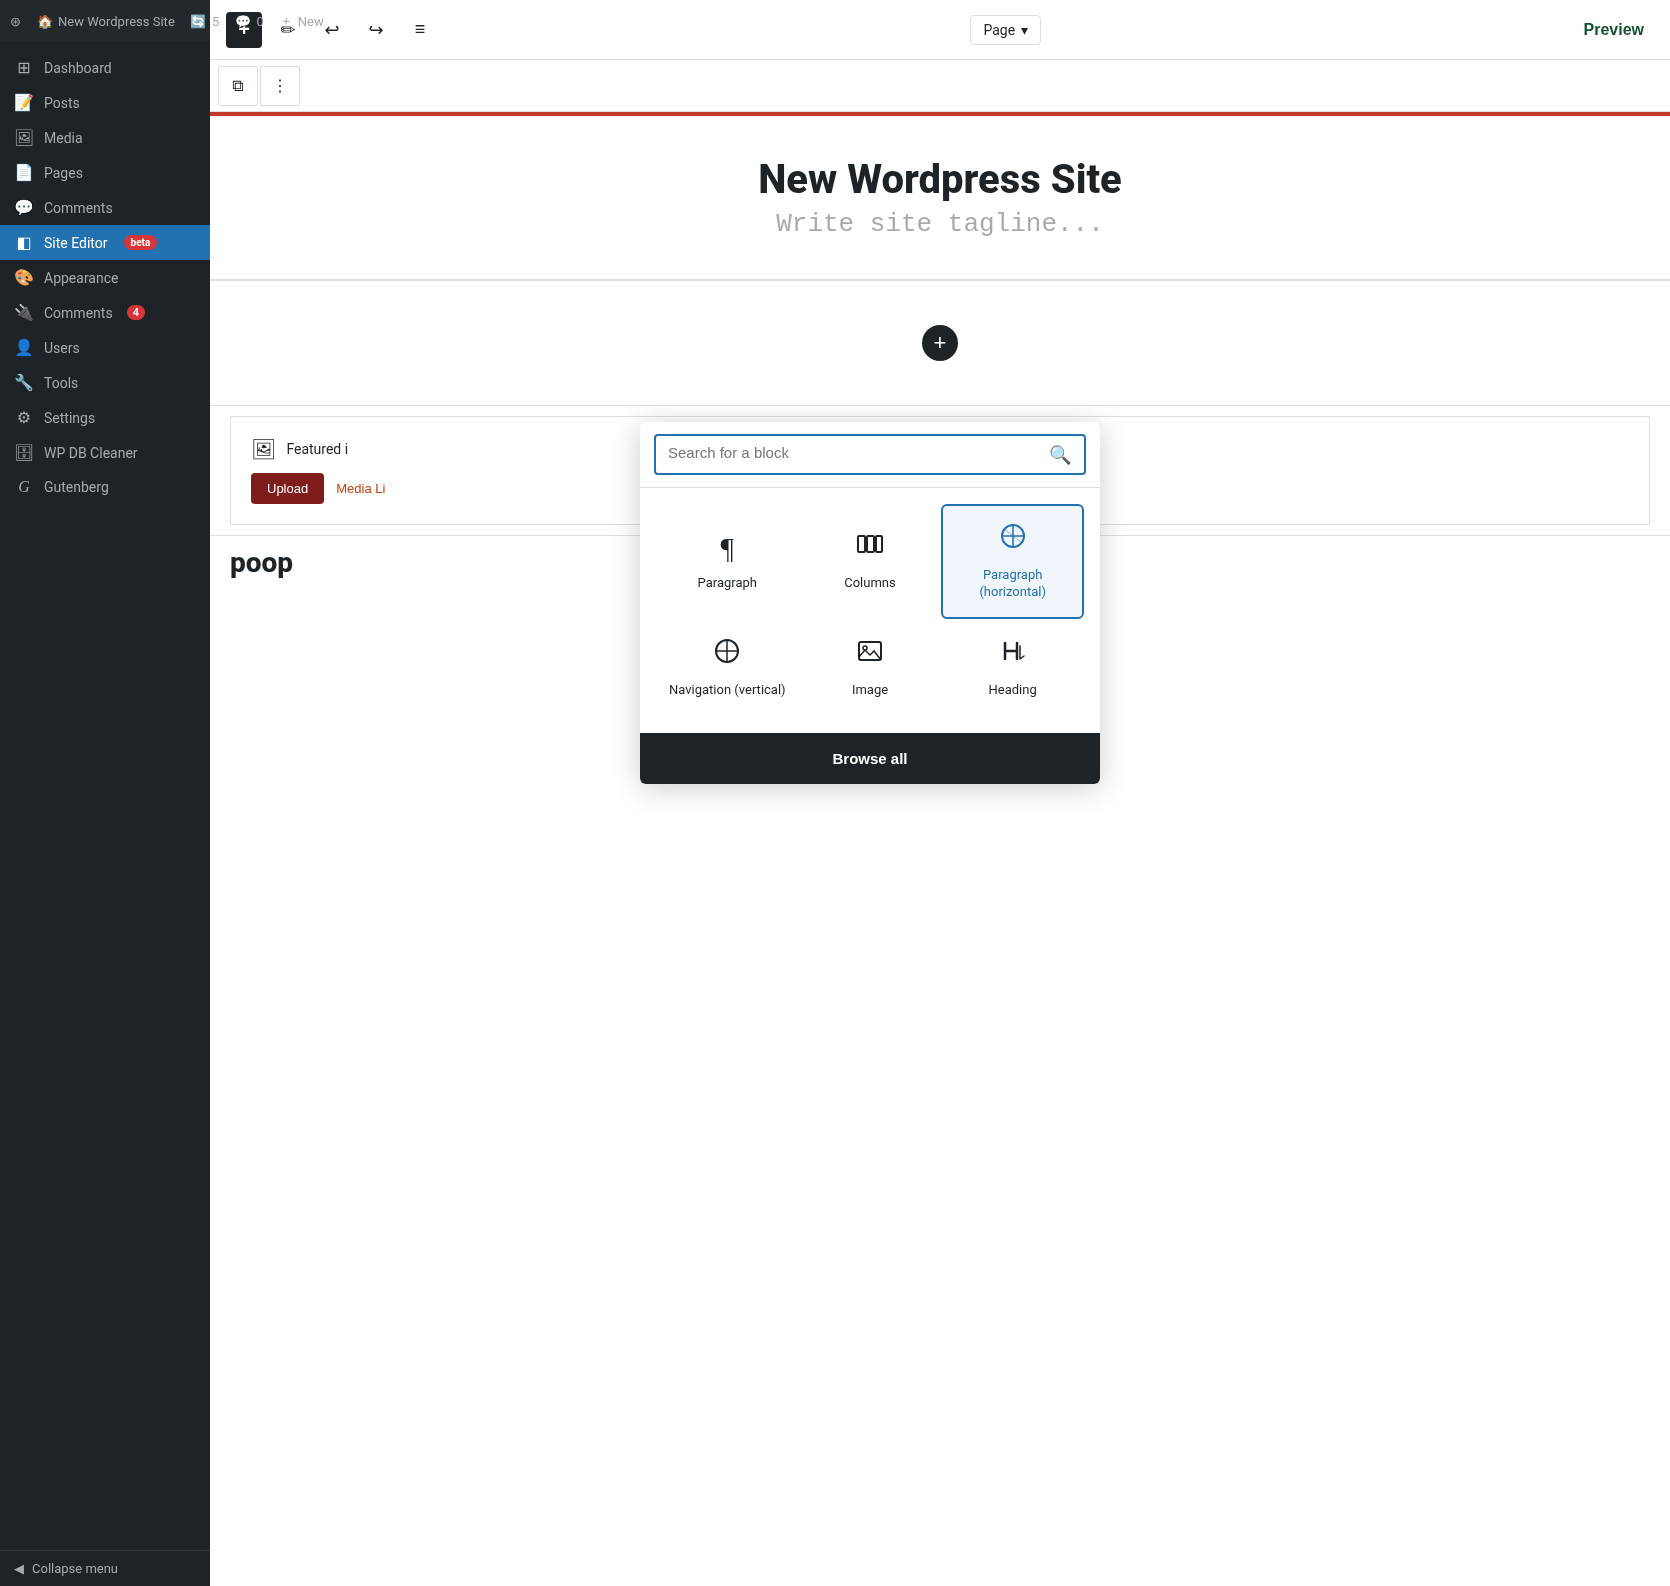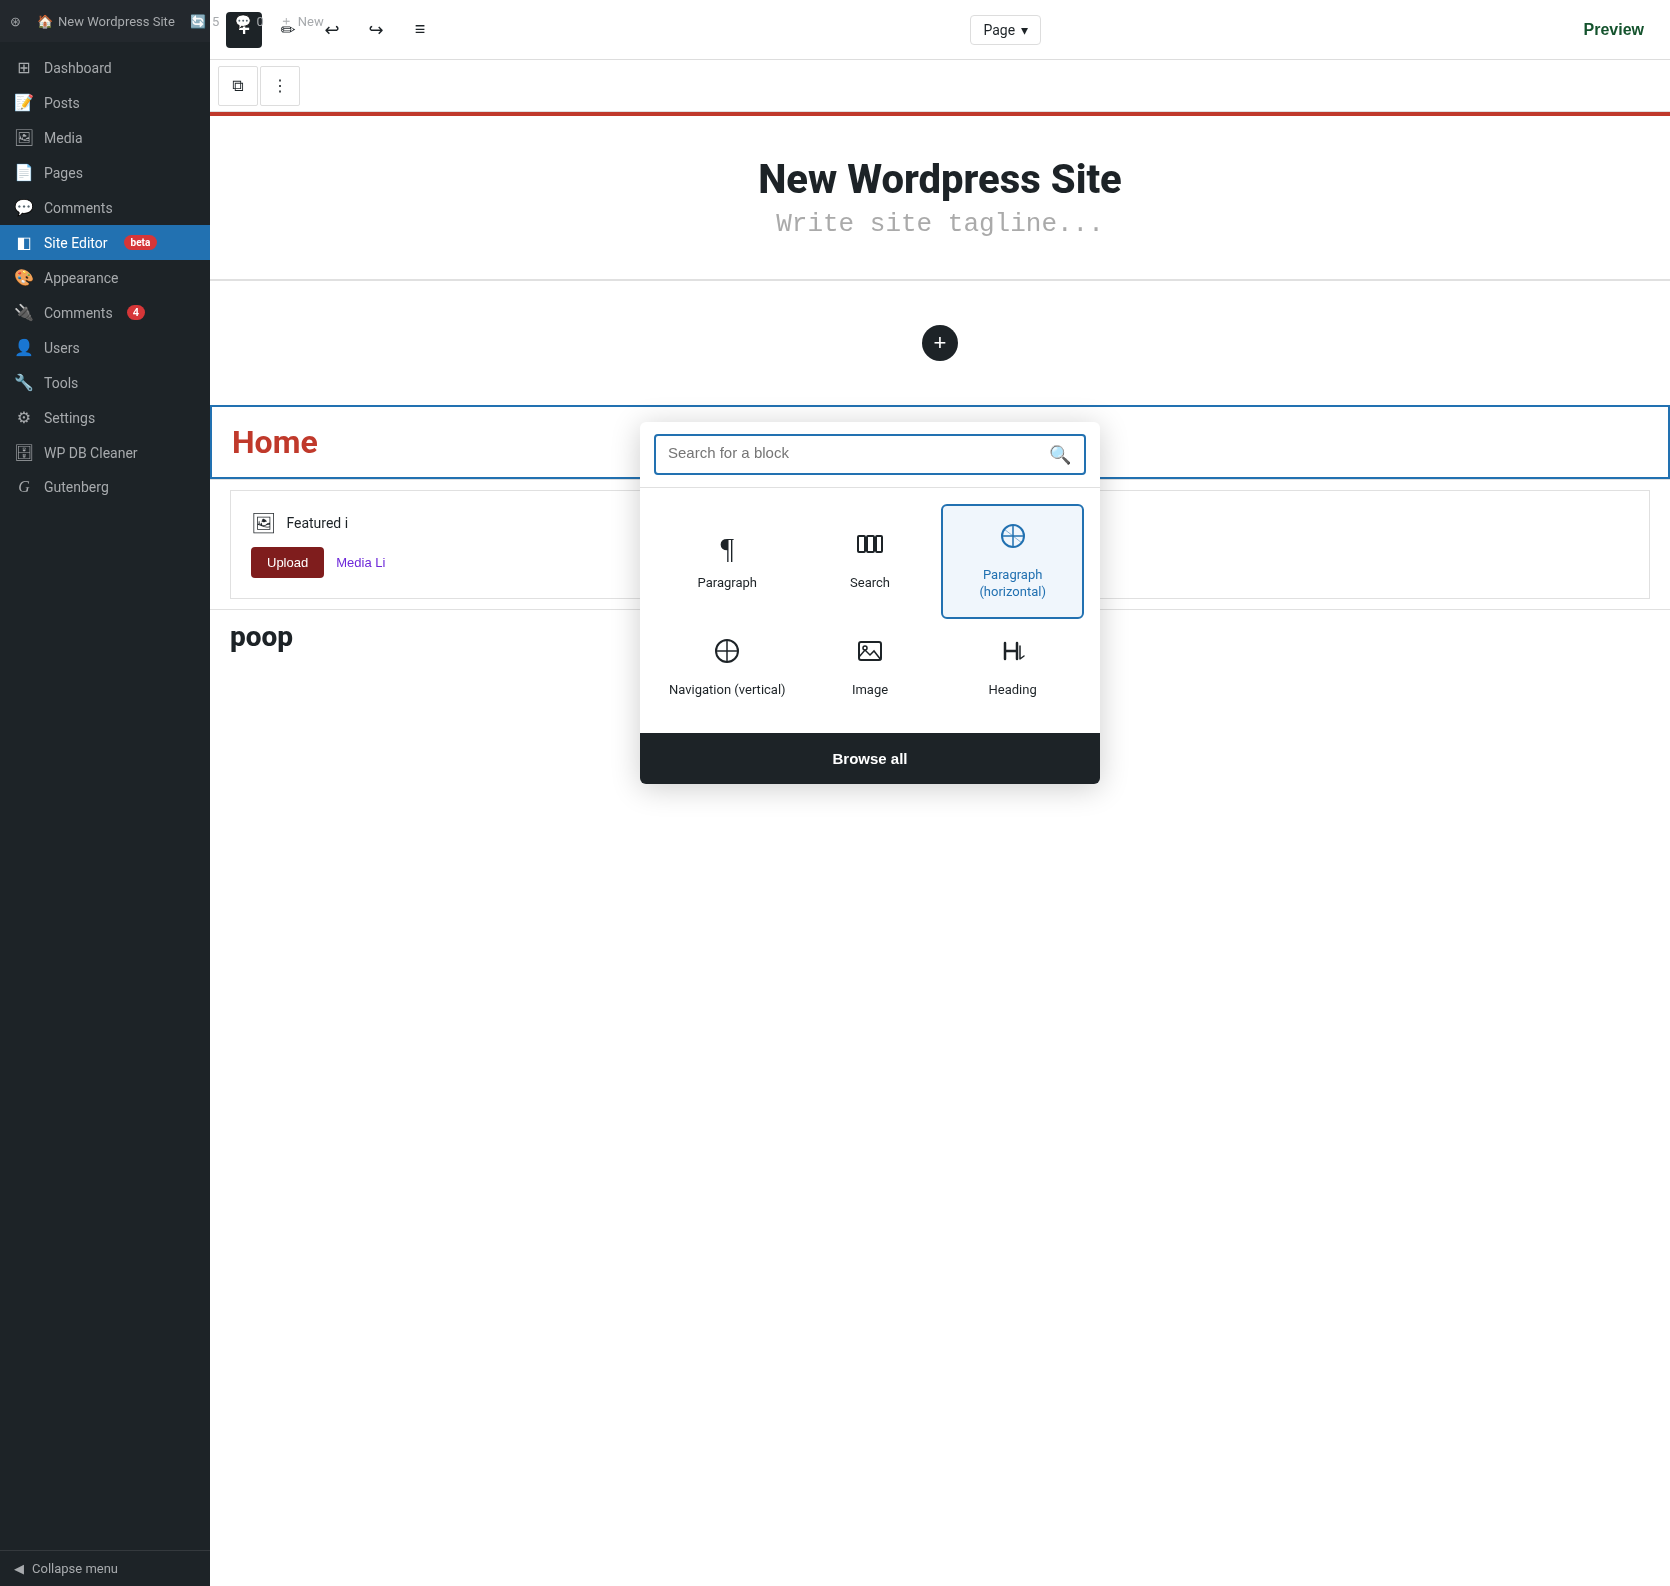--- a/index.html
+++ b/index.html
@@ -303,21 +303,21 @@
       color: #fff;
       border: none;
       padding: 8px 16px;
       border-radius: 4px;
       font-size: 13px;
       cursor: pointer;
     }
     .media-lib-btn {
       background: transparent;
       border: none;
-      color: #6d28d9;
+      color: #c2410c;
       font-size: 13px;
       cursor: pointer;
       text-align: right;
     }
 
     
     .poop-text {
       font-size: 28px;
       font-weight: 800;
       color: #1d2327;
@@ -482,23 +482,20 @@
     <div style="height:1px; background:#e0e0e0;"></div>
 
     <div style="padding: 30px 0;">
       <div class="block-between">
         <button class="add-block-btn">
           <span>+</span>
         </button>
       </div>
     </div>
 
-    <div style="border: 2px solid #2271b1; margin: 0 0 0 0; padding: 6px 0; position: relative;">
-      <div class="home-heading">Home</div>
-    </div>
 
     <div style="height:1px; background:#e0e0e0;"></div>
 
     <div class="featured-block">
       <div class="featured-block-header">
         <span class="icon">🖼</span>
         <span>Featured i</span>
       </div>
       <div class="featured-block-actions">
         <button class="upload-btn">Upload</button>
@@ -526,21 +523,21 @@
         </div>
 
         <div class="inserter-block">
           <span class="block-icon">
             <svg width="28" height="28" viewBox="0 0 28 28" fill="none" xmlns="http://www.w3.org/2000/svg">
               <rect x="2" y="6" width="7" height="16" rx="1" stroke="#1d2327" stroke-width="2" fill="none"></rect>
               <rect x="11" y="6" width="7" height="16" rx="1" stroke="#1d2327" stroke-width="2" fill="none"></rect>
               <rect x="20" y="6" width="6" height="16" rx="1" stroke="#1d2327" stroke-width="2" fill="none"></rect>
             </svg>
           </span>
-          <span class="block-label">Search</span>
+          <span class="block-label">Columns</span>
         </div>
 
         <div class="inserter-block selected">
           <span class="block-icon">
             <svg width="28" height="28" viewBox="0 0 28 28" fill="none" xmlns="http://www.w3.org/2000/svg">
               <circle cx="14" cy="14" r="11" stroke="#2271b1" stroke-width="2" fill="none"></circle>
               <line x1="14" y1="3" x2="14" y2="25" stroke="#2271b1" stroke-width="1.5"></line>
               <line x1="3" y1="14" x2="25" y2="14" stroke="#2271b1" stroke-width="1.5"></line>
               <line x1="5" y1="7" x2="23" y2="21" stroke="#2271b1" stroke-width="1" opacity="0.5"></line>
             </svg>

